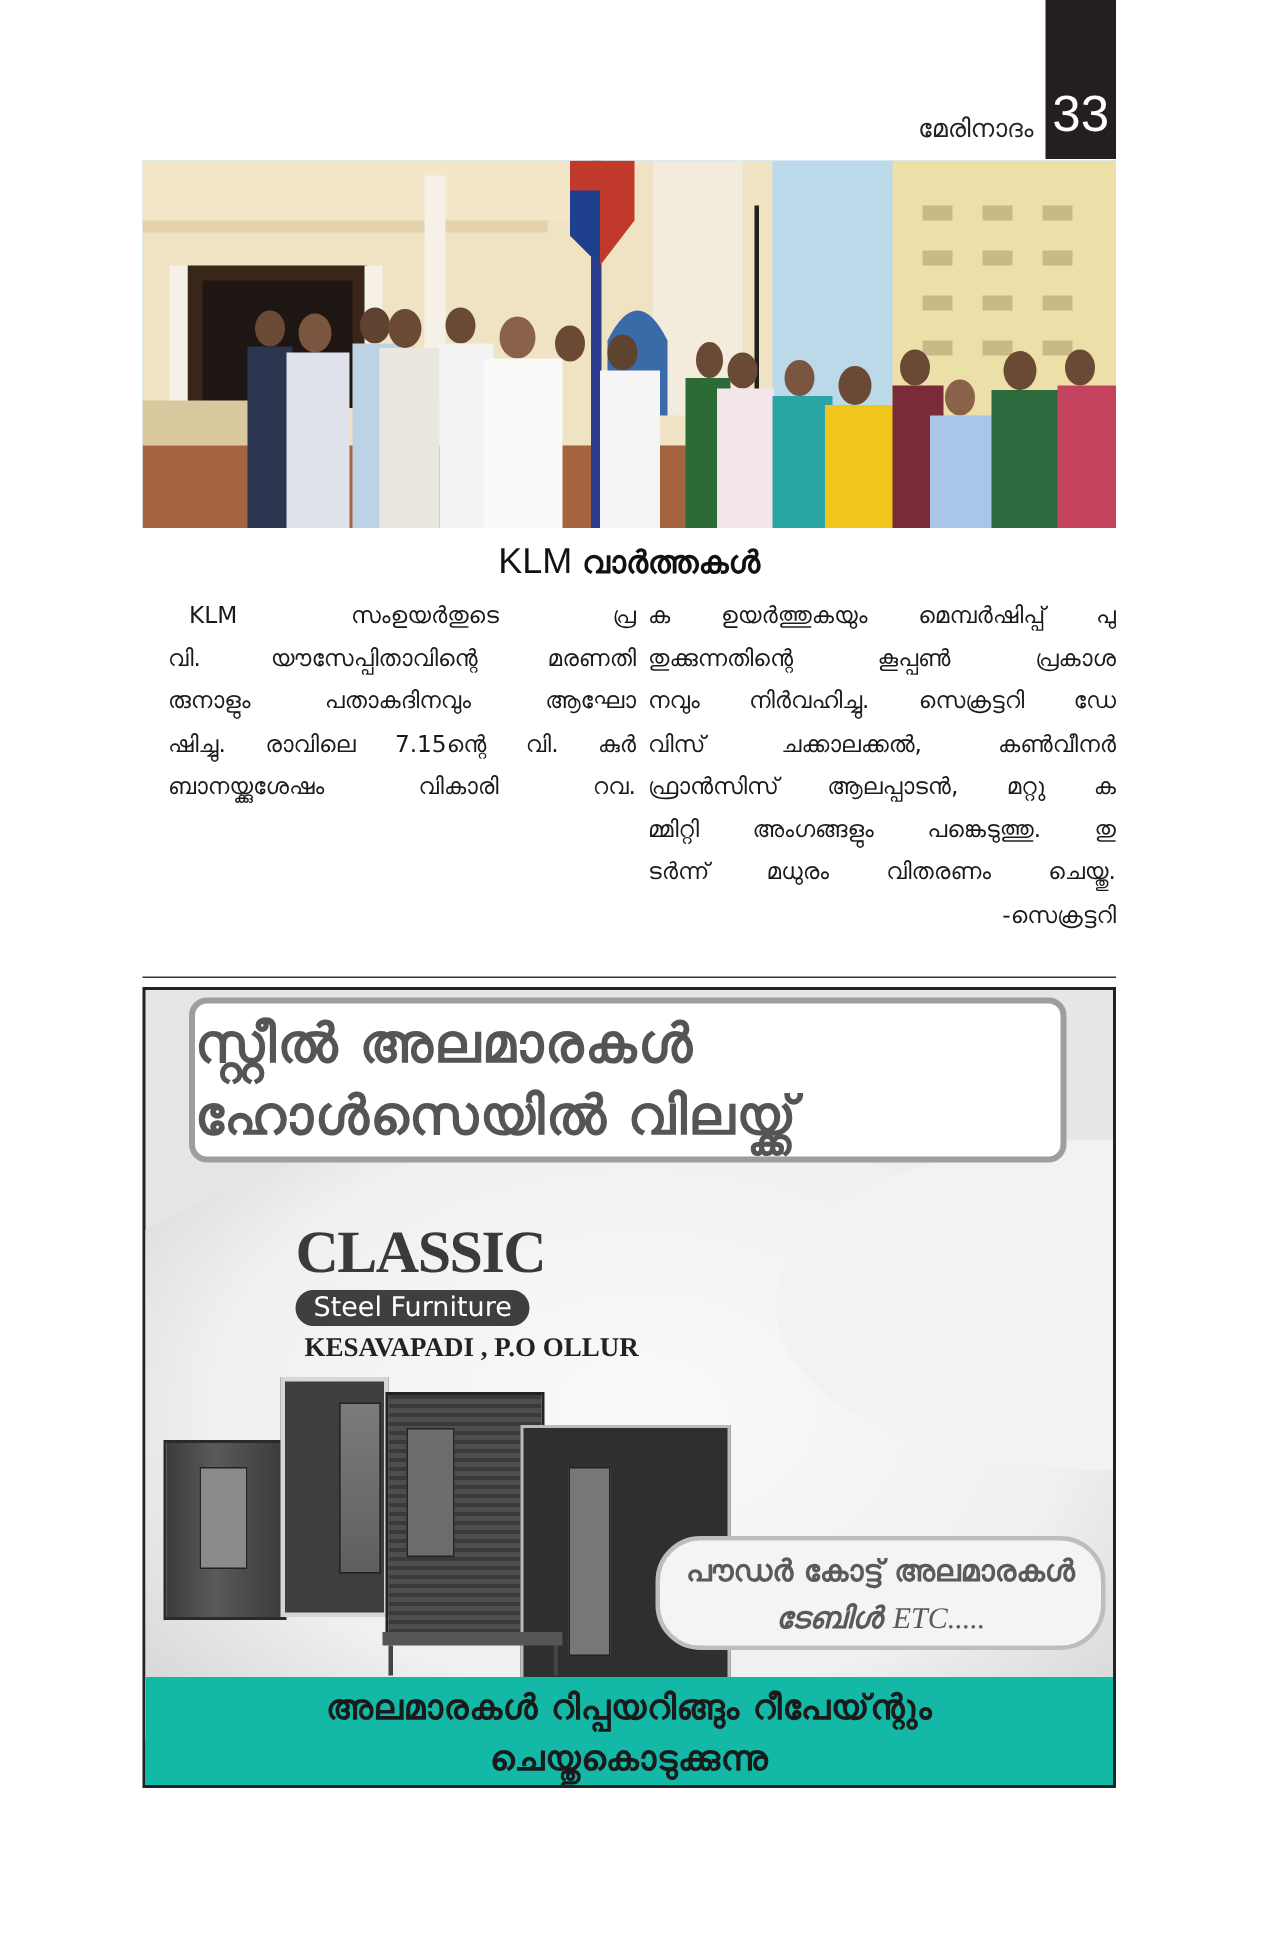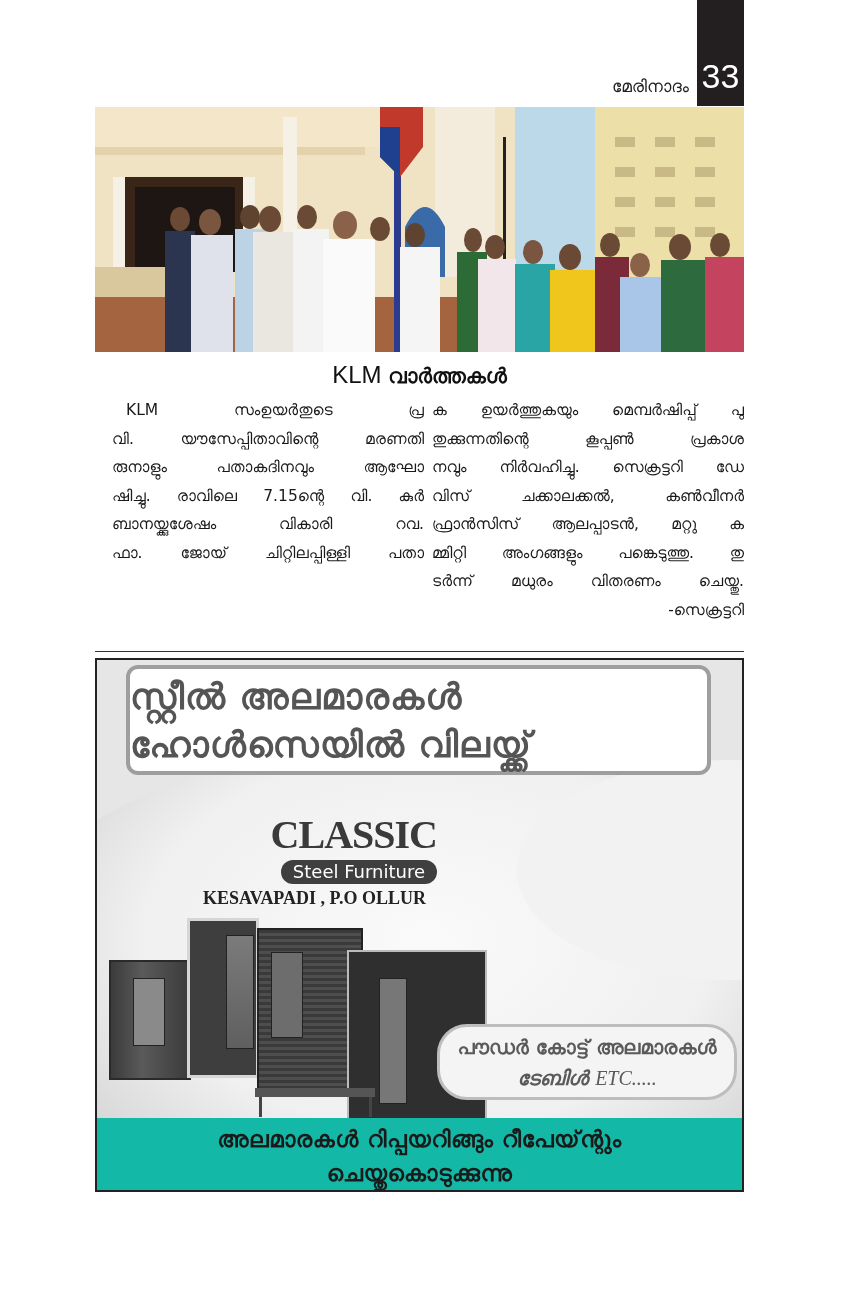--- a/index.html
+++ b/index.html
@@ -16,21 +16,21 @@
   .col .line{display:block;white-space:nowrap;text-align:justify;text-align-last:justify;overflow:hidden;}
   .col-left .line:first-child{padding-left:14px;}
   .signoff{text-align:right!important;text-align-last:right!important;}
   .divider{position:absolute;left:95px;top:651px;width:649px;height:1px;background:#333;}
   .ad{position:absolute;left:95px;top:658px;width:649px;height:534px;border:2px solid #222;box-sizing:border-box;overflow:hidden;background:#e6e6e6;}
   .ad-bg1{position:absolute;left:-120px;top:80px;width:900px;height:500px;border-radius:50%;background:radial-gradient(ellipse at 50% 40%,#fafafa 0%,#f0f0f0 45%,#cfcfcf 75%,#9a9a9a 100%);}
   .ad-bg2{position:absolute;left:420px;top:100px;width:420px;height:220px;border-radius:50%;background:#f2f2f2;}
   .headline-pill{position:absolute;left:29px;top:5px;width:585px;height:110px;border-radius:12px;background:#fff;border:4px solid #9e9e9e;box-sizing:border-box;}
   .headline-pill .h{display:block;font-weight:bold;font-size:36px;line-height:48px;color:#555;letter-spacing:1px;}
   .headline-pill .h1{margin-top:4px;}
-  .brand{position:absolute;left:100px;top:152px;width:240px;text-align:right;}
+  .brand{position:absolute;left:100px;top:152px;width:240px;text-align:left;}
   .brand-name{font-family:"Liberation Serif",serif;font-weight:bold;font-size:40px;color:#3a3a3a;line-height:46px;letter-spacing:-1px;}
   .brand-sub{display:inline-block;margin-top:2px;background:#3f3f3f;color:#fff;font-family:"DejaVu Sans",sans-serif;font-size:18px;line-height:24px;padding:0 12px;border-radius:14px;}
   .brand-addr{position:absolute;left:106px;top:228px;font-family:"Liberation Serif",serif;font-weight:bold;font-size:18px;color:#222;white-space:nowrap;}
   .contact{position:absolute;left:393px;top:228px;width:260px;height:82px;background:#a8a8a8;border-radius:40px 0 0 40px;}
   .contact .c1{position:absolute;left:10px;top:8px;font-family:"Liberation Serif",serif;font-weight:bold;font-size:22px;color:#1a1a1a;white-space:nowrap;}
   .contact .c2{position:absolute;left:33px;top:32px;font-family:"Liberation Serif",serif;font-weight:bold;font-size:22px;color:#1a1a1a;white-space:nowrap;}
   .contact .c3{position:absolute;left:55px;top:56px;font-family:"Liberation Serif",serif;font-weight:bold;font-size:22px;color:#1a1a1a;white-space:nowrap;}
   .furn{position:absolute;box-sizing:border-box;}
   .f1{left:12px;top:300px;width:82px;height:120px;background:linear-gradient(90deg,#3b3b3b,#5a5a5a 40%,#3b3b3b);border:2px solid #2a2a2a;}
   .f1 .mirror{position:absolute;left:22px;top:16px;width:30px;height:66px;background:#8a8a8a;border:1px solid #222;}
@@ -136,21 +136,20 @@
   <span>KLM</span>
   <b>വാർത്തകൾ</b>
 </div>
 
 <div class="col col-left">
   <span class="line">KLM സംഉയർതുടെ പ്ര</span>
   <span class="line">വി. യൗസേപ്പിതാവിന്റെ മരണതി</span>
   <span class="line">രുനാളും പതാകദിനവും ആഘോ</span>
   <span class="line">ഷിച്ചു. രാവിലെ 7.15ന്റെ വി. കുർ</span>
   <span class="line">ബാനയ്ക്കുശേഷം വികാരി റവ.</span>
-  <span class="line">ഫാ. ജോയ് ചിറ്റിലപ്പിള്ളി പതാ</span>
 </div>
 
 <div class="col col-right">
   <span class="line">ക ഉയർത്തുകയും മെമ്പർഷിപ്പ് പു</span>
   <span class="line">തുക്കുന്നതിന്റെ കൂപ്പൺ പ്രകാശ</span>
   <span class="line">നവും നിർവഹിച്ചു. സെക്രട്ടറി ഡേ</span>
   <span class="line">വിസ് ചക്കാലക്കൽ, കൺവീനർ</span>
   <span class="line">ഫ്രാൻസിസ് ആലപ്പാടൻ, മറ്റു ക</span>
   <span class="line">മ്മിറ്റി അംഗങ്ങളും പങ്കെടുത്തു. തു</span>
   <span class="line">ടർന്ന് മധുരം വിതരണം ചെയ്തു.</span>

